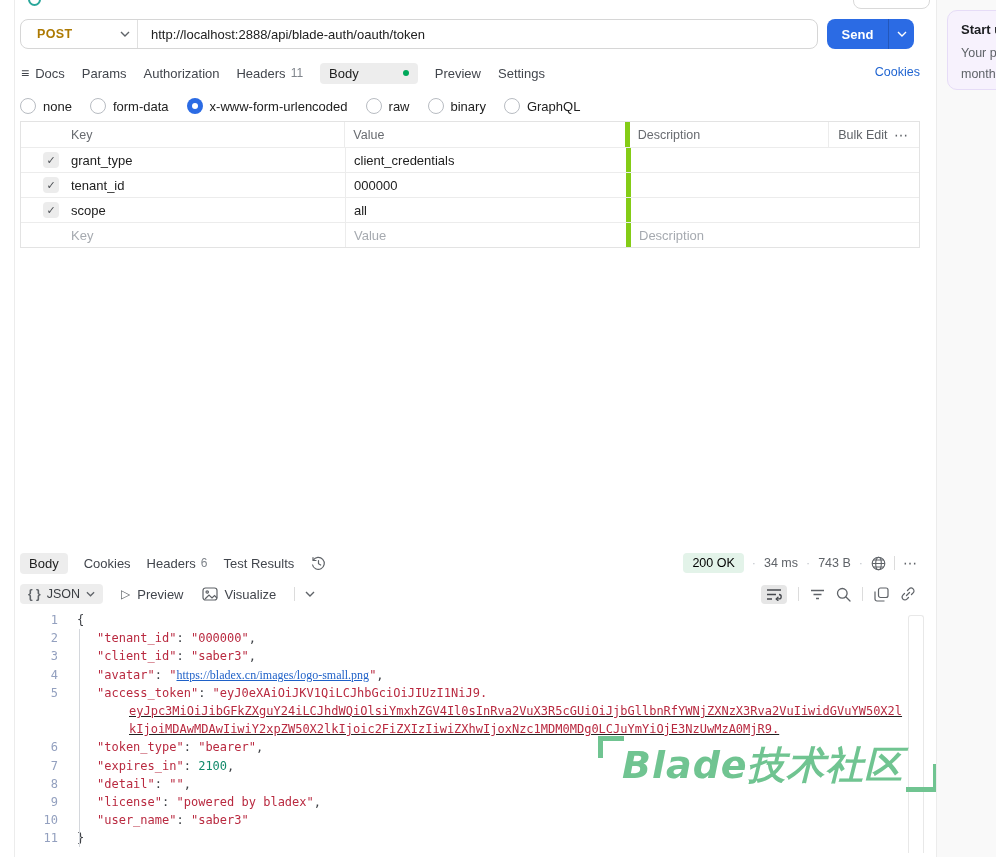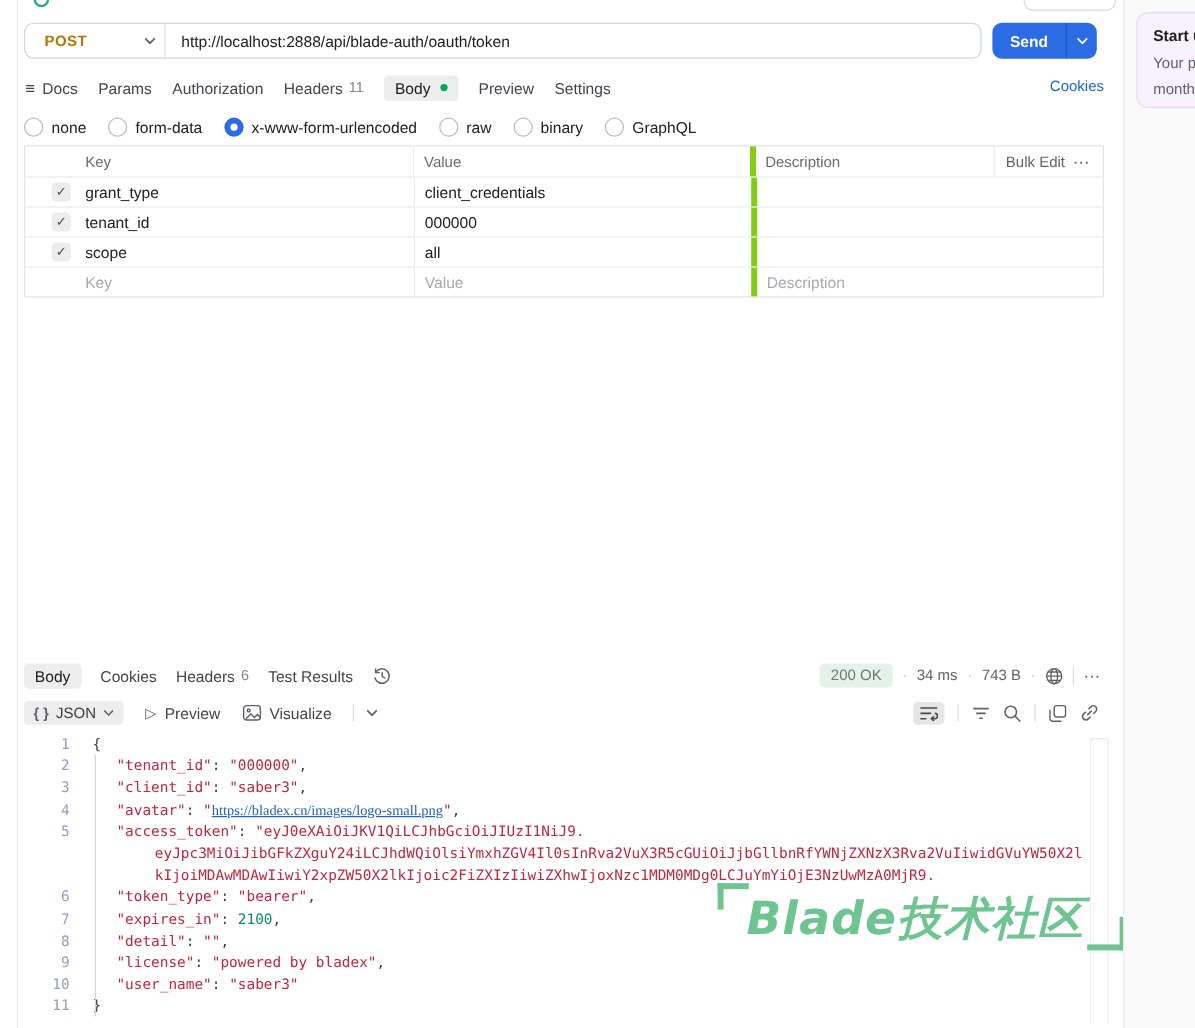--- a/index.html
+++ b/index.html
@@ -30,21 +30,21 @@
   .send-label { flex:1; text-align:center; font-weight:bold; font-size:13px; }
   .send-divider { width:1px; height:30px; background:rgba(0,0,0,.18); }
   .send-caret { width:25px; display:flex; justify-content:center; }
 
   .cookies-link { left:840px; top:65px; width:80px; text-align:right; color:#1f64d1; font-size:12.5px; }
 
   
   .req-tabs { left:21px; top:61px; height:24px; display:flex; align-items:center; gap:17px; color:#42464d; font-size:13px; }
   .tab { display:flex; align-items:center; white-space:nowrap; }
   .tab .cnt { margin-left:5px; color:#7f848b; font-size:12px; }
-  .tab.pill { background:#ededed; border-radius:4px; padding:3px 9px; color:#212121; }
+  .tab.pill { background:#ededed; border-radius:4px; padding:3px 9px; color:#212121;gap:36px; }
   .ham { font-size:14px; margin-right:6px; color:#42464d; }
   .green-dot { width:6px; height:6px; border-radius:50%; background:#00a85a; margin-left:8px; }
 
   
   .radio-row { left:20px; top:95px; height:22px; display:flex; align-items:center; gap:18px; }
   .radio-opt { display:flex; align-items:center; }
   .radio { width:16px; height:16px; border-radius:50%; border:1px solid #b8bcc2; background:#fff; margin-right:7px; flex:none; }
   .radio.sel { border:none; background:#2b6be4; position:relative; }
   .radio.sel::after { content:""; position:absolute; left:5px; top:5px; width:6px; height:6px; border-radius:50%; background:#fff; }
   .radio-opt span.lbl { font-size:13px; color:#212121; }
@@ -61,41 +61,41 @@
   .head .c1 { padding-left:50px; }
   .cbx { width:16px; height:16px; background:#ececec; border-radius:4px; color:#4c4f54; font-size:11px; line-height:16px; text-align:center; margin:0 12px 0 22px; flex:none; }
   .key-t { font-size:13px; color:#212121; }
   .ph { color:#a6aab0; }
   .ph .c1 { padding-left:50px; }
   .more-dots { color:#5f6368; font-size:14px; letter-spacing:1px; }
 
   
   .resp-tabs { left:20px; top:551px; height:24px; display:flex; align-items:center; gap:16px; color:#42464d; font-size:13px; }
   .status-group { top:553px; right:78px; display:flex; align-items:center; gap:8px; font-size:12.5px; color:#5f6368; }
-  .status-badge { background:#e3f3e9; color:#737373; padding:3px 9px; border-radius:4px; font-size:12.5px; }
+  .status-badge { background:#e3f3e9; color:#000000; padding:3px 9px; border-radius:4px; font-size:12.5px; }
   .sep-dot { color:#c2c6cc; }
   .v-div { width:1px; height:14px; background:#dcdcdc; }
 
   .view-row { left:20px; top:582px; height:24px; display:flex; align-items:center; }
   .json-pill { background:#ededed; border-radius:4px; padding:3px 8px; display:flex; align-items:center; gap:6px; }
   .braces { font-size:12px; color:#5f6368; font-weight:bold; }
   .json-lbl { font-size:12.5px; color:#3a3d42; }
   .vr-item { display:flex; align-items:center; gap:7px; margin-left:18px; color:#42464d; font-size:13px; }
   .play { font-size:12px; color:#5f6368; }
 
   .resp-icons { top:582px; right:80px; display:flex; align-items:center; gap:11px; height:24px; }
   .icon-btn { display:flex; align-items:center; justify-content:center; }
   .icon-btn.active { background:#e6e6e6; border-radius:4px; padding:3px 5px; }
 
   
   .code-area { left:20px; top:611px; width:902px; height:246px; font-family:"DejaVu Sans Mono", monospace; font-size:12px; position:absolute; }
   .code-line { display:flex; line-height:18.2px; white-space:pre; }
   .ln { flex:0 0 38px; text-align:right; color:#93a0bf; }
   .lc { display:block; }
-  .i0 { padding-left:19px; } .i1 { padding-left:39px; } .i2 { padding-left:71px; }
+  .i0 { padding-left:19px; } .i1 { padding-left:39px; } .i2 { padding-left:71px;text-decoration:underline; }
   .seg-brace, .seg-punct { color:#3c3f44; }
   .seg-key, .seg-str { color:#b92a40; }
   .seg-link { color:#1f61c8; text-decoration:underline;font-family:Liberation Serif, serif; }
   .seg-num { color:#118a6a; }
   .indent-guide { left:79px; top:629px; width:1px; height:218px; background:#d4d7dc; }
   .code-scroll { left:908px; top:615px; width:16px; height:238px; border:1px solid #e8e8e8; border-bottom:none; border-radius:3px 3px 0 0; background:#fff; }
 
   
   .wm-text { left:622px; top:740px; font-size:38px; font-weight:bold; font-style:italic; color:#70c491; letter-spacing:1px; white-space:nowrap; font-family:"DejaVu Sans", sans-serif; }
   .wm-tl { left:598px; top:736px; width:26px; height:22px; border-top:5px solid #70c491; border-left:5px solid #70c491; }

